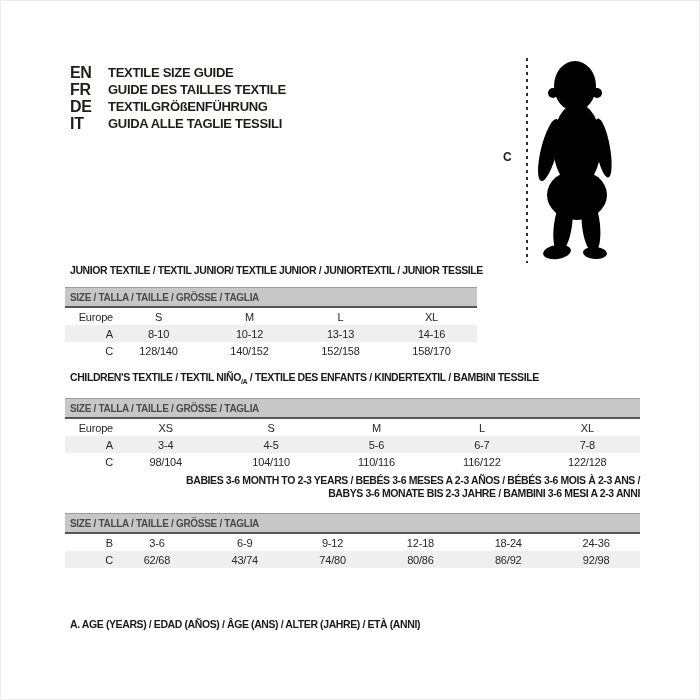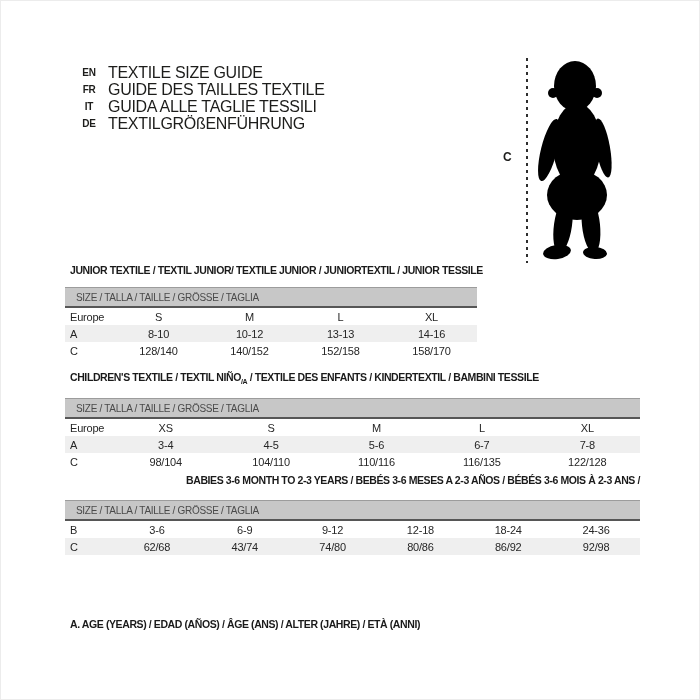--- a/index.html
+++ b/index.html
@@ -2,48 +2,48 @@
 <html><head>
 <meta charset="utf-8">
 <style>
   html,body{margin:0;padding:0;background:#ffffff;}
   body{width:700px;height:700px;font-family:"Liberation Sans",sans-serif;color:#1d1d1b;}
   .canvas{position:relative;width:700px;height:700px;background:#fff;overflow:hidden;box-shadow:inset 0 0 0 1px #ececec;}
 
   
   .lang-block{position:absolute;left:70px;top:64px;}
   .lang-row{display:flex;height:17px;align-items:center;}
-  .lang-code{width:38px;font-weight:bold;font-size:10px;letter-spacing:-0.3px;text-align:center;}
-  .lang-label{font-weight:normal;font-size:16px;letter-spacing:-0.3px;white-space:nowrap;}
+  .lang-code{width:38px;font-weight:bold;font-size:16px;letter-spacing:-0.3px;}
+  .lang-label{font-weight:bold;font-size:13px;letter-spacing:-0.3px;white-space:nowrap;}
 
   
   .figure-block{position:absolute;left:500px;top:52px;width:135px;height:215px;}
   .height-label{position:absolute;left:3px;top:98px;font-weight:bold;font-size:12px;}
   .dash-line{position:absolute;left:26px;top:6px;width:2px;height:205px;
     background:repeating-linear-gradient(to bottom,#2e2e2e 0 3px,transparent 3px 7px);}
   .baby-svg{position:absolute;left:33px;top:8px;}
 
   
   .section{position:absolute;left:65px;}
   #sec-junior{top:264px;width:412px;}
   #sec-children{top:371px;width:575px;}
   #sec-babies{top:474px;width:575px;}
   .sec-title{font-weight:bold;font-size:10.5px;line-height:13px;letter-spacing:-0.4px;
     padding-left:5px;margin-bottom:10px;white-space:nowrap;color:#1a1a1a;}
   .sec-title.two-line{white-space:normal;margin-bottom:13px;text-align:right;}
   .sec-title .ttl-line{white-space:nowrap;}
   .sub-mark{font-size:7px;vertical-align:sub;}
 
   table.size-table{border-collapse:collapse;table-layout:fixed;width:100%;}
-  th.size-bar{background:#c7c7c7;height:18px;font-size:10px;font-weight:400;color:#4a4a4a;
-    text-align:left;padding:0 0 0 11px;letter-spacing:-0.3px;
+  th.size-bar{background:#c7c7c7;height:18px;font-size:10px;font-weight:700;color:#4a4a4a;
+    text-align:left;padding:0 0 0 5px;letter-spacing:-0.3px;
     border-top:1px solid #9c9c9c;border-bottom:2px solid #565656;}
   .size-table td{height:17px;font-size:11px;text-align:center;padding:0;
     letter-spacing:-0.2px;color:#262626;white-space:nowrap;}
-  .size-table td.row-label{text-align:left;padding-left:5px;}
+  .size-table td.row-label{text-align:right;padding-left:5px;}
   .size-table tbody tr:nth-child(2) td{background:#efefef;}
 
   
   .footnotes{position:absolute;left:70px;top:616px;}
   .footnote-line{font-weight:bold;font-size:10.5px;line-height:17px;letter-spacing:-0.4px;white-space:nowrap;color:#1a1a1a;}
 </style>
 </head>
 <body>
 
 <div class="canvas">
@@ -51,26 +51,26 @@
   <div class="lang-block">
     <div class="lang-row">
       <span class="lang-code">EN</span>
       <span class="lang-label">TEXTILE SIZE GUIDE</span>
     </div>
     <div class="lang-row">
       <span class="lang-code">FR</span>
       <span class="lang-label">GUIDE DES TAILLES TEXTILE</span>
     </div>
     <div class="lang-row">
+      <span class="lang-code">DE</span>
+      <span class="lang-label">TEXTILGRÖßENFÜHRUNG</span>
+    </div>
+    <div class="lang-row">
       <span class="lang-code">IT</span>
       <span class="lang-label">GUIDA ALLE TAGLIE TESSILI</span>
-    </div>
-    <div class="lang-row">
-      <span class="lang-code">DE</span>
-      <span class="lang-label">TEXTILGRÖßENFÜHRUNG</span>
     </div>
   </div>
 
   <div class="figure-block">
     <span class="height-label">C</span>
     <div class="dash-line"></div>
     <svg class="baby-svg" width="90" height="200" viewBox="0 0 90 200" xmlns="http://www.w3.org/2000/svg" fill="#000000">
       <ellipse cx="42" cy="26" rx="21" ry="25"></ellipse>
       <circle cx="20" cy="33" r="5"></circle>
       <circle cx="64" cy="33" r="5"></circle>
@@ -157,30 +157,31 @@
           <td>4-5</td>
           <td>5-6</td>
           <td>6-7</td>
           <td>7-8</td>
         </tr>
         <tr>
           <td class="row-label">C</td>
           <td>98/104</td>
           <td>104/110</td>
           <td>110/116</td>
-          <td>116/135</td>
+          <td>116/122</td>
           <td>122/128</td>
         </tr>
       </tbody>
     </table>
   </div>
 
   <div class="section" id="sec-babies">
     <div class="sec-title two-line">
       <div class="ttl-line">BABIES 3-6 MONTH TO 2-3 YEARS / BEBÉS 3-6 MESES A 2-3 AÑOS / BÉBÉS 3-6 MOIS À 2-3 ANS /</div>
+      <div class="ttl-line">BABYS 3-6 MONATE BIS 2-3 JAHRE / BAMBINI 3-6 MESI A 2-3 ANNI</div>
     </div>
     <table class="size-table">
       <colgroup>
           <col style="width:48px">
           <col>
           <col>
           <col>
           <col>
           <col>
           <col>

